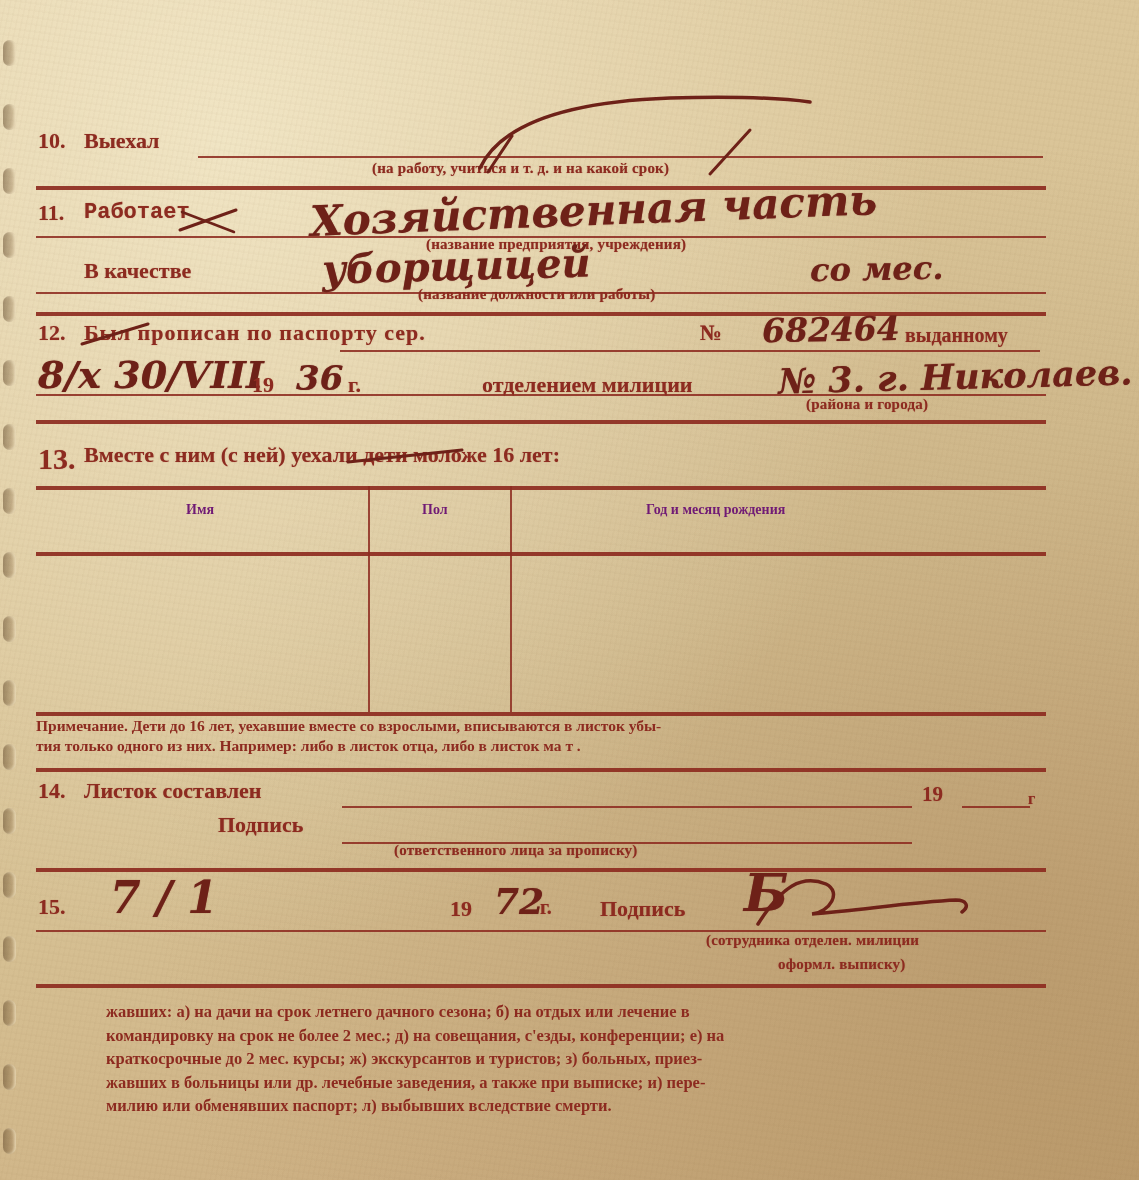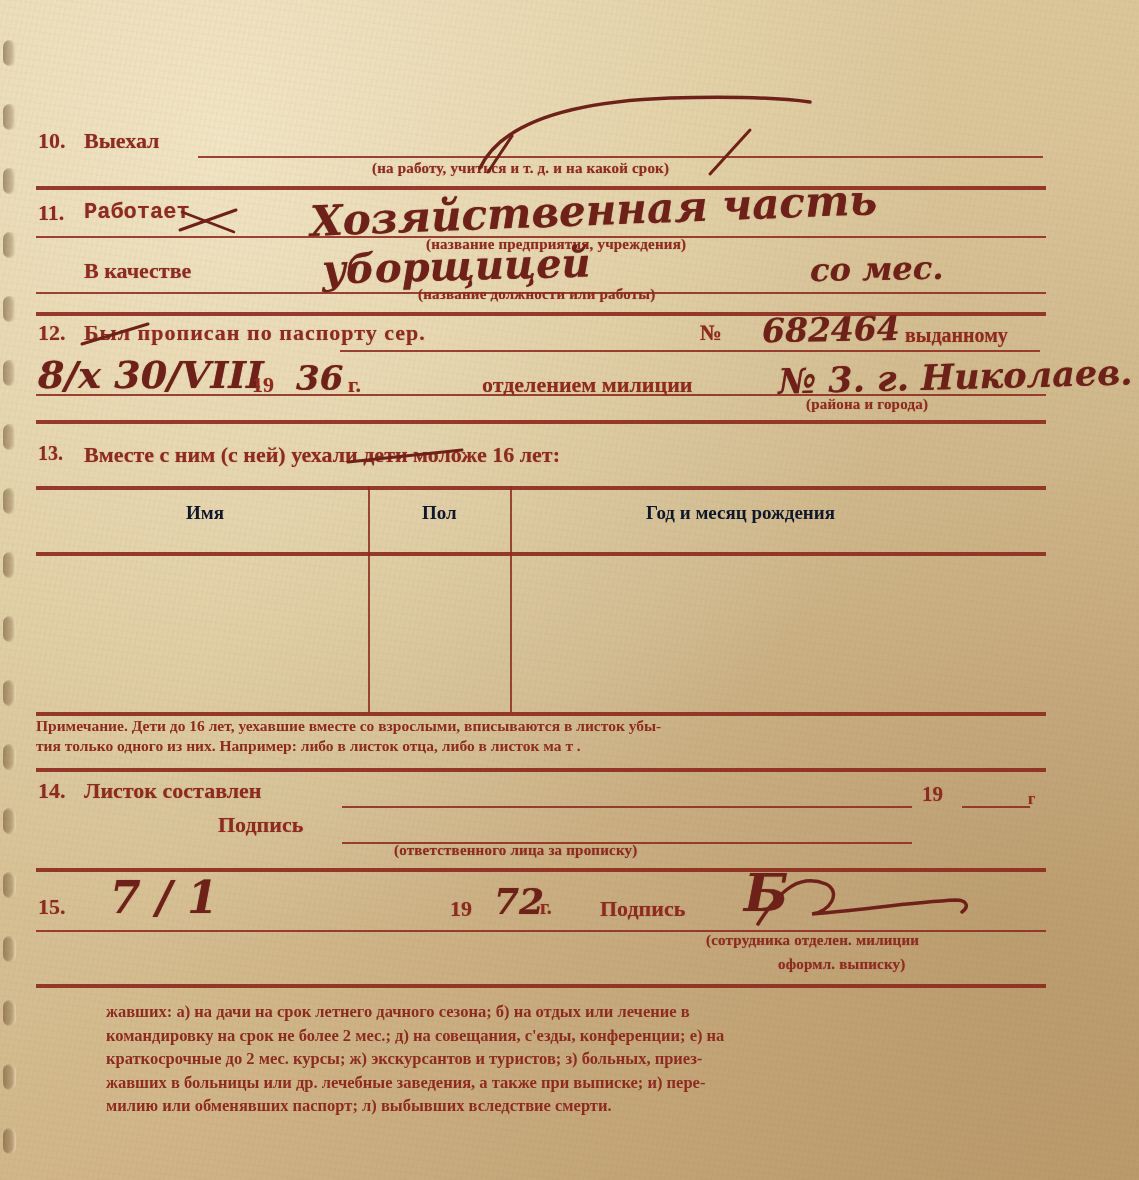--- a/index.html
+++ b/index.html
@@ -107,23 +107,23 @@
     font-size: 16.5px;
     font-weight: bold;
     line-height: 23.5px;
     color: #8d2b20;
     text-align: justify;
   }
   .bigNote div { white-space: nowrap; }
 
   .tableHead {
     position: absolute;
-    font-size: 19px;
-    font-weight: bold;
-    color: #0f172a;
+    font-size: 14px;
+    font-weight: bold;
+    color: #701a75;
   }
 </style>
 </head>
 <body>
 
 <div id="paper"></div>
 <div id="grain"></div>
 <div id="holes">
   <i style="top:40px"></i>
     <i style="top:104px"></i>
@@ -194,21 +194,21 @@
   <div class="lbl bold" style="left:252px; top:372px; font-size:22px;">19</div>
   <div class="hand" style="left:296px; top:358px; font-size:34px;">36</div>
   <div class="lbl bold" style="left:348px; top:372px; font-size:22px;">г.</div>
   <div class="lbl bold" style="left:482px; top:372px; font-size:22px;">отделением милиции</div>
   <div class="hand" style="left:778px; top:356px; font-size:35px; transform:rotate(-1.5deg);">№ 3.  г. Николаев.</div>
   <div class="rule" style="left:36px; top:394px; width:1010px;"></div>
   <div class="lbl caption" style="left:806px; top:396px;">(района и города)</div>
 
   <div class="rule thick" style="left:36px; top:420px; width:1010px;"></div>
 
-  <div class="lbl bold" style="left:38px; top:442px; font-size:20px;">13.</div>
+  <div class="lbl bold" style="left:38px; top:442px; font-size:30px;">13.</div>
   <div class="lbl bold" style="left:84px; top:442px; font-size:22px;">Вместе с ним (с ней) уехали дети моложе 16 лет:</div>
 
   <svg style="position:absolute; left:348px; top:444px; width:120px; height:28px; overflow:visible;">
     <path d="M0,18 L114,6" stroke="#6e2118" stroke-width="3" fill="none" stroke-linecap="round"></path>
   </svg>
 
   <div class="rule thick" style="left:36px; top:486px; width:1010px;"></div>
   <div class="rule thick" style="left:36px; top:552px; width:1010px;"></div>
   <div class="rule thick" style="left:36px; top:712px; width:1010px;"></div>
   <div class="vrule" style="left:368px; top:486px; height:226px;"></div>

